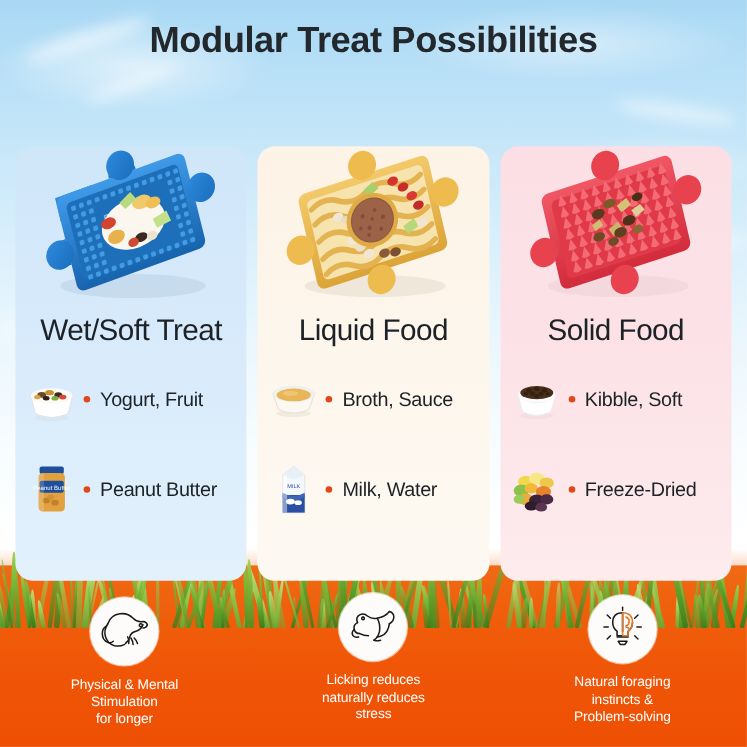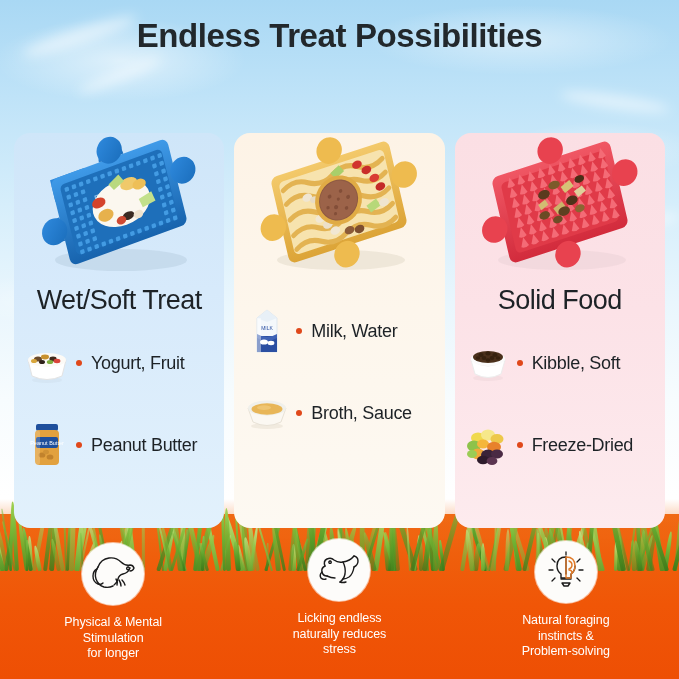--- a/index.html
+++ b/index.html
@@ -303,21 +303,21 @@
       <div class="blade dark" style="left: 311.835px; height: 72.3938px; width: 5.01872px; transform: rotate(11.2633deg); opacity: 0.96;"></div>
       <div class="blade dark" style="left: 313.856px; height: 64.5469px; width: 2.79061px; transform: rotate(-7.72566deg); opacity: 0.84;"></div>
       <div class="blade dark" style="left: 205.762px; height: 28.5522px; width: 3.42463px; transform: rotate(-15.2091deg); opacity: 0.77;"></div>
       <div class="blade dark" style="left: 362.743px; height: 73.1188px; width: 2.88139px; transform: rotate(16.6518deg); opacity: 0.73;"></div>
       <div class="blade dark" style="left: 82.1035px; height: 38.3844px; width: 2.19207px; transform: rotate(-3.36471deg); opacity: 0.59;"></div>
       <div class="blade " style="left: 169.342px; height: 47.8733px; width: 4.0142px; transform: rotate(-10.6155deg); opacity: 0.67;"></div>
       <div class="blade dark" style="left: 637.708px; height: 31.2984px; width: 5.04601px; transform: rotate(-9.45301deg); opacity: 0.81;"></div>
     </div>
 
   <div class="title">
-    <span>Endless Treat Possibilities</span>
+    <span>Modular Treat Possibilities</span>
   </div>
 
   <div class="cards">
 
     <div class="card blue">
       <div class="mat-wrap">
         <svg class="mat-svg" width="180" height="145" viewBox="0 0 180 145">
           <defs>
             <linearGradient id="bl1" x1="0" y1="0" x2="0" y2="1">
               <stop offset="0" stop-color="#3f9ae8"></stop>
@@ -522,51 +522,52 @@
               <circle cx="10" cy="-2" r="2"></circle>
                 <circle cx="-4" cy="4" r="2.1"></circle>
               <circle cx="6" cy="8" r="1.8"></circle>
                 <circle cx="-12" cy="2" r="1.7"></circle>
               <circle cx="0" cy="-3" r="1.6"></circle>
                 <circle cx="-6" cy="10" r="1.6"></circle>
             </g>
           </g>
         </svg>
       </div>
+      <div class="card-heading">Liquid Food</div>
       <div class="feat-list">
+
+        <div class="feat-row">
+          <span class="feat-icon">
+            <svg width="48" height="34" viewBox="0 0 48 34">
+              <ellipse cx="24" cy="30" rx="16" ry="3" fill="#e6ded0" opacity=".5"></ellipse>
+              <path d="M5,12 q19,14 38,0 l-5,14 q-14,7 -28,0 z" fill="#fbf8f2" stroke="#e8e2d6" stroke-width="1"></path>
+              <ellipse cx="24" cy="12" rx="19" ry="7.5" fill="#f0f0eb"></ellipse>
+              <ellipse cx="24" cy="13" rx="15.5" ry="5.8" fill="#e8b658"></ellipse>
+              <ellipse cx="21" cy="11.6" rx="7" ry="2.4" fill="#f0c877" opacity=".85"></ellipse>
+            </svg>
+          </span>
+          <span class="dot"></span>
+          <span class="feat-text">Broth, Sauce</span>
+        </div>
 
         <div class="feat-row">
           <span class="feat-icon">
             <svg width="34" height="50" viewBox="0 0 34 50">
               <path d="M7,12 l10,-8 l10,8 v34 h-20 z" fill="#f4f8fb" stroke="#dfe7ee" stroke-width="1"></path>
               <path d="M7,12 l10,-8 l10,8 l-10,4 z" fill="#e8f0f7"></path>
               <rect x="7" y="30" width="20" height="16" fill="#2b4fa2"></rect>
               <path d="M7,28 q10,6 20,0 v4 q-10,6 -20,0 z" fill="#3f63b5"></path>
               <text x="17" y="24" font-family="Liberation Sans, sans-serif" font-size="5" fill="#2b4fa2" text-anchor="middle">MILK</text>
               <ellipse cx="14" cy="36" rx="4" ry="2.6" fill="#ffffff"></ellipse>
               <ellipse cx="21" cy="37" rx="3.4" ry="2.2" fill="#ffffff"></ellipse>
               <rect x="7" y="12" width="4" height="34" fill="#ffffff" opacity=".45"></rect>
             </svg>
           </span>
           <span class="dot"></span>
           <span class="feat-text">Milk, Water</span>
-        </div>
-
-        <div class="feat-row">
-          <span class="feat-icon">
-            <svg width="48" height="34" viewBox="0 0 48 34">
-              <ellipse cx="24" cy="30" rx="16" ry="3" fill="#e6ded0" opacity=".5"></ellipse>
-              <path d="M5,12 q19,14 38,0 l-5,14 q-14,7 -28,0 z" fill="#fbf8f2" stroke="#e8e2d6" stroke-width="1"></path>
-              <ellipse cx="24" cy="12" rx="19" ry="7.5" fill="#f0f0eb"></ellipse>
-              <ellipse cx="24" cy="13" rx="15.5" ry="5.8" fill="#e8b658"></ellipse>
-              <ellipse cx="21" cy="11.6" rx="7" ry="2.4" fill="#f0c877" opacity=".85"></ellipse>
-            </svg>
-          </span>
-          <span class="dot"></span>
-          <span class="feat-text">Broth, Sauce</span>
         </div>
       </div>
     </div>
 
     <div class="card pink">
       <div class="mat-wrap">
         <svg class="mat-svg" width="180" height="145" viewBox="0 0 180 145">
           <defs>
             <linearGradient id="rd1" x1="0" y1="0" x2="0" y2="1">
               <stop offset="0" stop-color="#f05764"></stop>
@@ -752,21 +753,21 @@
           <path d="M27,12 q3,6 2,12 q-1,5 -5,8"></path>
           <path d="M38,17 q-1,7 -5,10 q-3,2 -6,2"></path>
           <path d="M9,16 q-4,2 -3,6 q1,4 5,4"></path>
           <path d="M6,22 q-3,3 -1,6 q2,2 5,1"></path>
           <path d="M24,32 q3,1 6,0"></path>
           <path d="M11,26 q4,2 8,2"></path>
           <path d="M14,11 a1.2,1.2 0 1 0 .1,0"></path>
         </svg>
       </div>
       <div class="b-text">
-        <div>Licking endless</div>
+        <div>Licking reduces</div>
         <div>naturally reduces</div>
         <div>stress</div>
       </div>
     </div>
 
     <div class="benefit">
       <div class="b-circle">
         <svg width="44" height="42" viewBox="0 0 44 42" fill="none" stroke-linecap="round" stroke-linejoin="round">
           <g stroke="#1a1a1a" stroke-width="1.4">
             <path d="M22,6 q-9,0 -9,9 q0,5 4,8 v4 h10 v-4 q4,-3 4,-8"></path>

